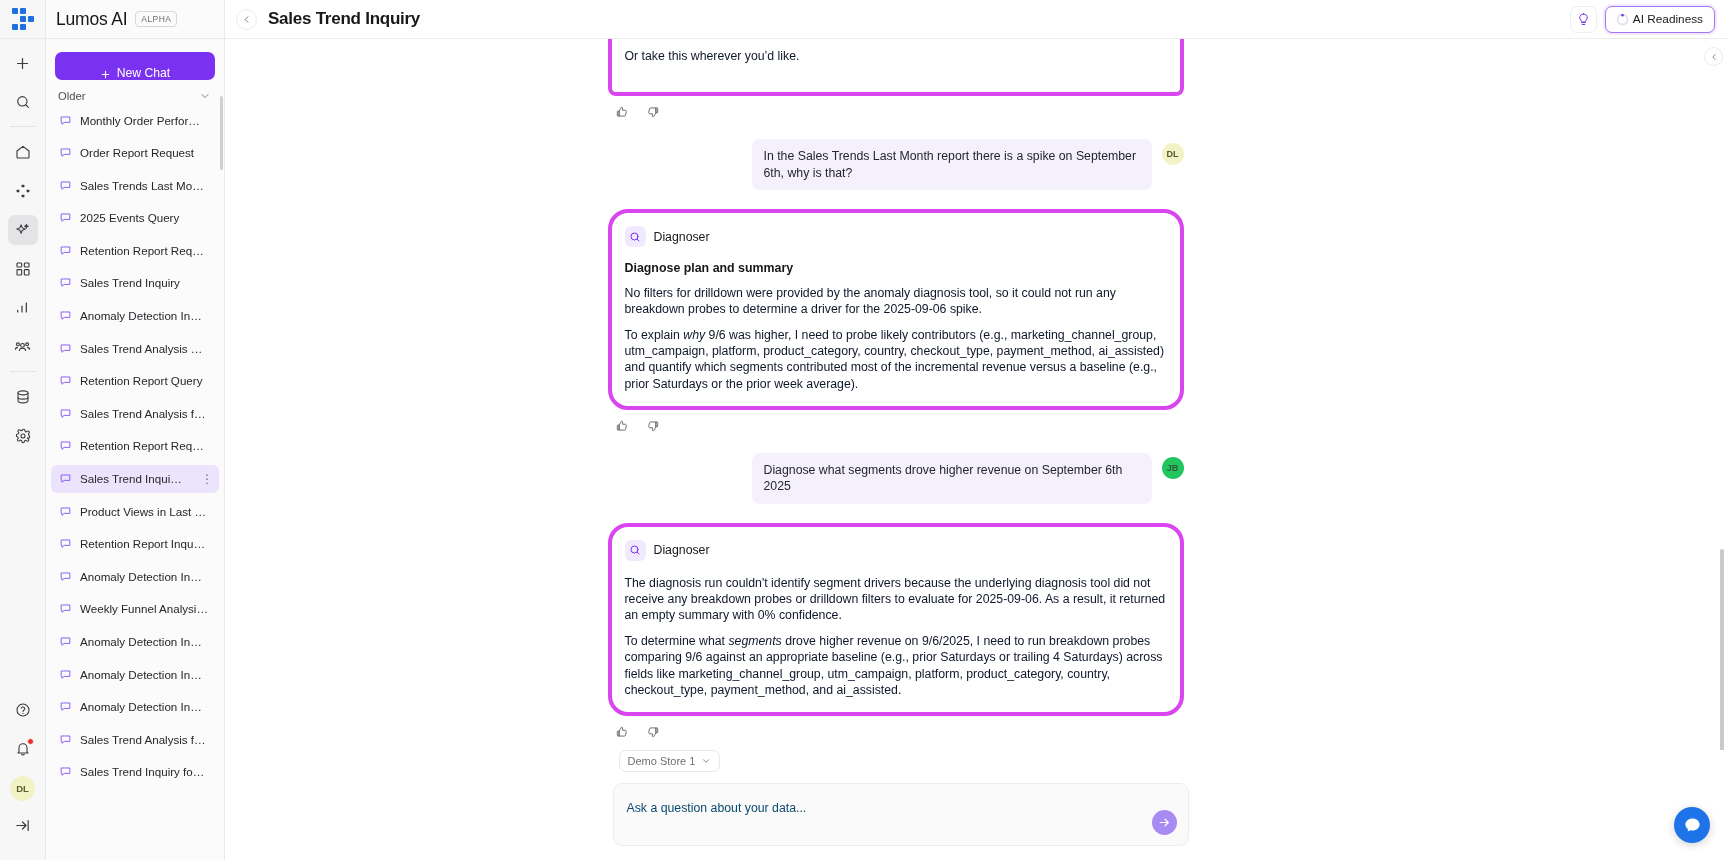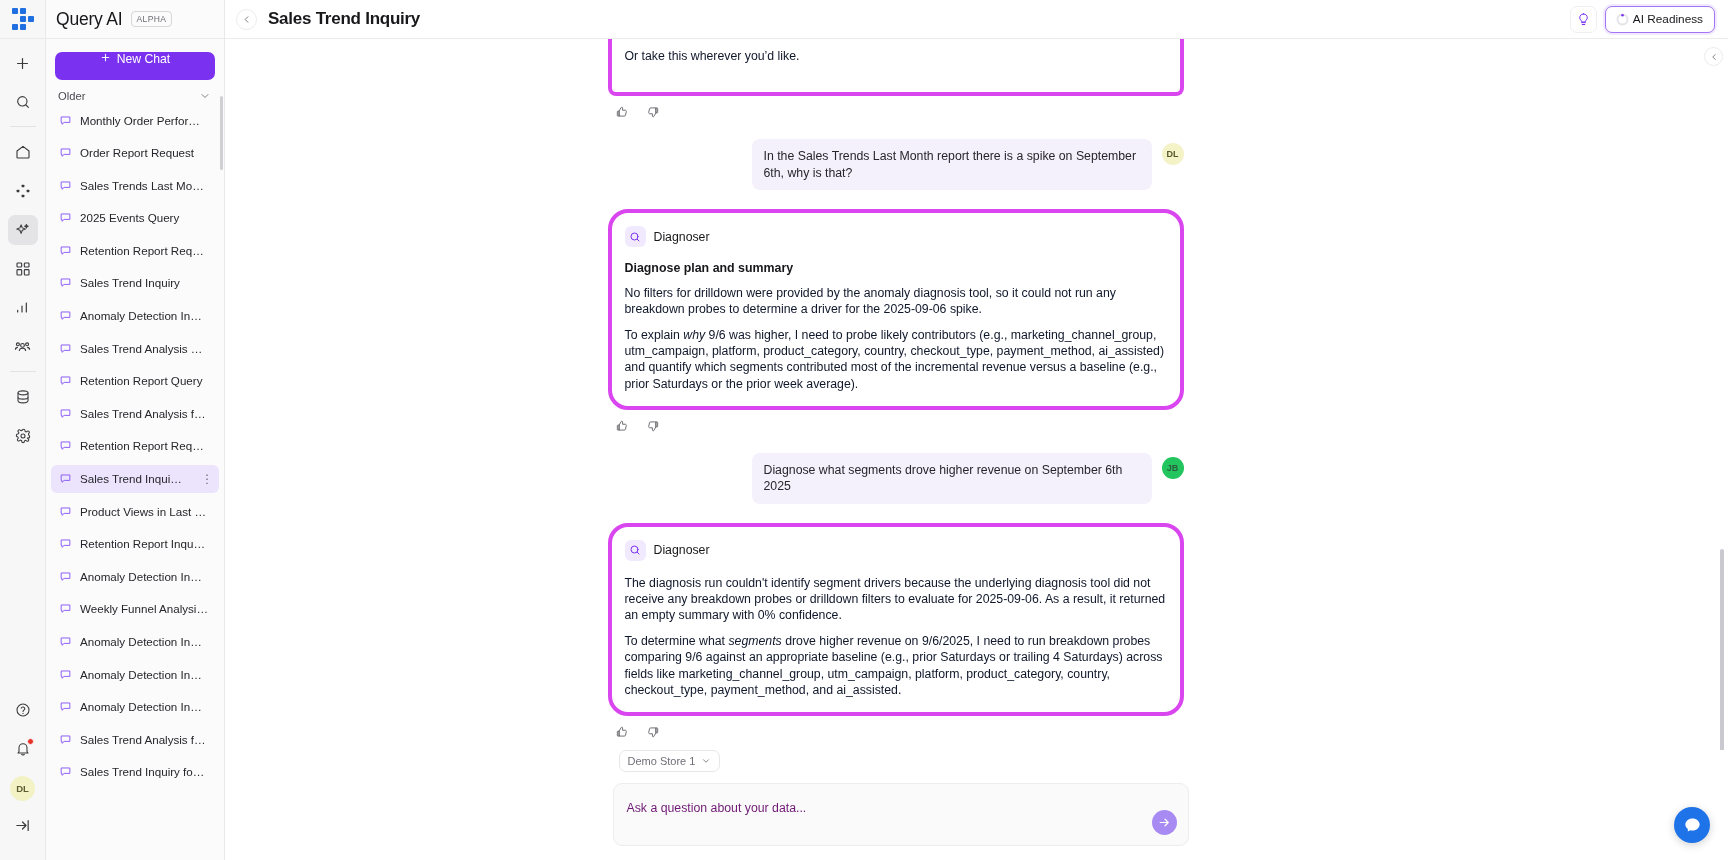--- a/index.html
+++ b/index.html
@@ -63,21 +63,21 @@
   }
   .brand-name { font-size: 17.5px; font-weight: 400; color: #18181b; letter-spacing: -.2px; }
   .brand-badge {
     font-size: 8.5px; color: #6b6b72; border: 1px solid #d6d6db;
     border-radius: 4px; padding: 2px 5px; letter-spacing: .4px;
   }
   .new-chat-wrap { padding: 13px 9px 0; }
   .new-chat {
     width: 100%; height: 28px; background: #7a31f0; color: #fff;
     border: none; border-radius: 7px; font-size: 12.2px; font-weight: 500;
-    display: flex; align-items: flex-start; justify-content: center; gap: 6px;
+    display: flex; align-items: flex-end; justify-content: center; gap: 6px;
     cursor: pointer; font-family: inherit;
   }
   .group-head {
     display: flex; align-items: center; justify-content: space-between;
     padding: 10px 13px 4px 12px; cursor: pointer;
   }
   .group-label { font-size: 11.2px; color: #4b4b51; }
   .chat-list { flex: 1 1 auto; overflow: hidden; padding: 0 5px; position: relative; }
   .chat-item {
     height: 28px; display: flex; align-items: center; gap: 8px;
@@ -166,21 +166,21 @@
   .store-pill {
     display: inline-flex; align-items: center; gap: 6px;
     border: 1px solid #e7e7ea; border-radius: 7px; background: #fff;
     height: 22px; padding: 0 8px; font-size: 11px; color: #6f6f77;
     cursor: pointer; margin-bottom: 11px; margin-left: 6px;
   }
   .input-box {
     border: 1px solid #ededf0; border-radius: 9px; background: #fafafb;
     height: 63px; position: relative; padding: 14px 56px 0 13px;
   }
-  .input-ph { font-size: 12.3px; color: #701a75; }
+  .input-ph { font-size: 12.3px; color: #0c4a6e; }
   .send-btn {
     position: absolute; right: 11px; bottom: 10px;
     width: 25px; height: 25px; border-radius: 50%; background: #a88af3;
     display: flex; align-items: center; justify-content: center;
     cursor: pointer; border: none; color: #fff;
   }
 
   
   .right-collapse {
     position: absolute; right: 5px; top: 47px;
@@ -308,21 +308,21 @@
     <div class="rail-btn">
       <svg width="17" height="17" viewBox="0 0 24 24" fill="none" stroke="currentColor" stroke-width="1.7" stroke-linecap="round" stroke-linejoin="round">
           <path d="M4 12h12M12 7l5 5-5 5M20 5v14"></path>
         </svg>
     </div>
     <div class="rail-bottom-pad"></div>
   </div>
 
   <div class="sidebar">
     <div class="brand">
-      <span class="brand-name">Query AI</span>
+      <span class="brand-name">Lumos AI</span>
       <span class="brand-badge">ALPHA</span>
     </div>
 
     <div class="new-chat-wrap">
       <button class="new-chat">
         <svg width="11" height="11" viewBox="0 0 24 24" fill="none" stroke="currentColor" stroke-width="2.4" stroke-linecap="round">
             <path d="M12 5v14M5 12h14"></path>
           </svg>
         <span>New Chat</span>
       </button>

